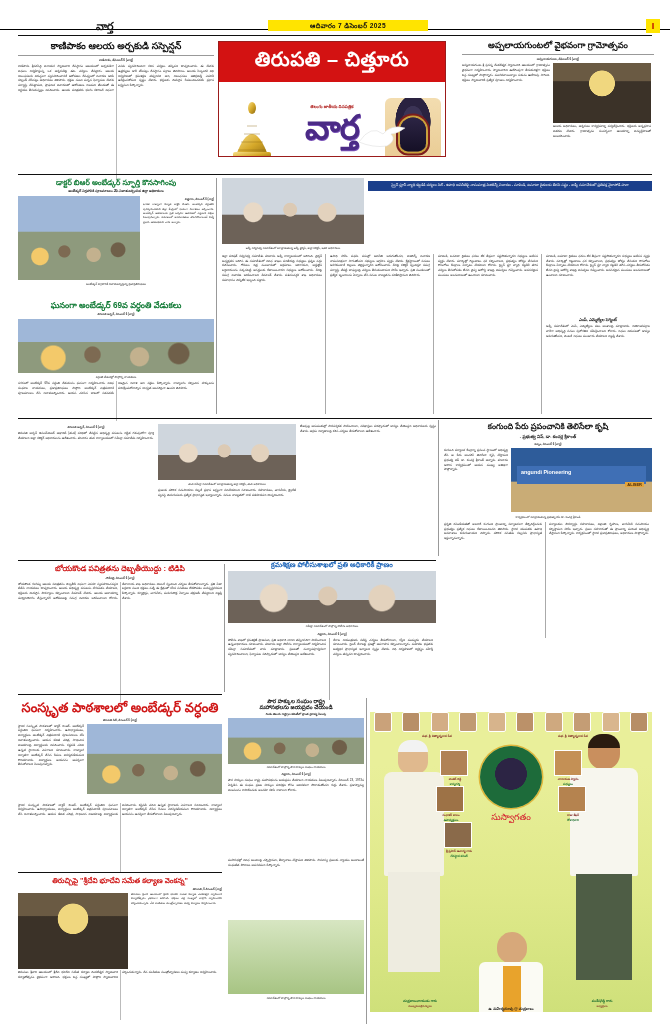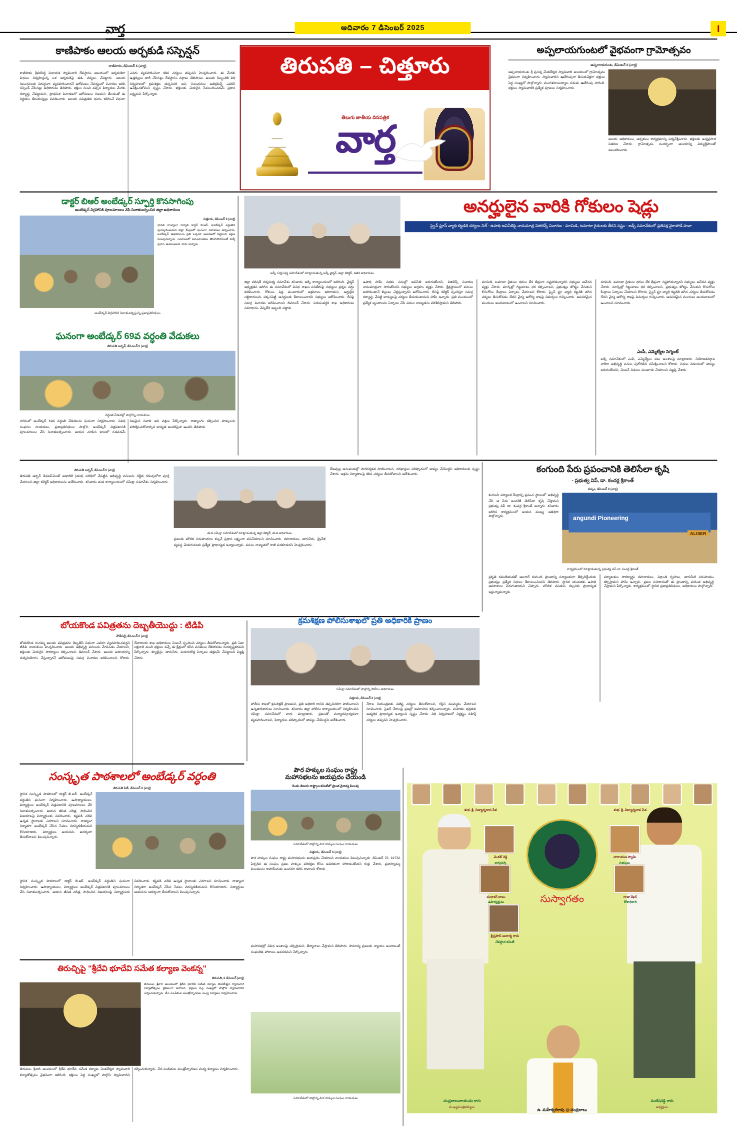--- a/index.html
+++ b/index.html
@@ -55,21 +55,21 @@
   .edition-box{
     position:absolute; left:646px; top:19px; width:14px; height:14px;
     background:#ffe400; color:#b00;
     font-size:9px; font-weight:bold; text-align:center; line-height:14px;
   }
   .rule-top{
     position:absolute; left:18px; top:35px; width:634px; height:1.4px; background:#111;
   }
   
   .masthead{
-    position:absolute; left:218px; top:41px; width:228px; height:132px;
+    position:absolute; left:218px; top:41px; width:228px; height:116px;
     border:1.2px solid #9b1b1b;
     background:#fff;
     overflow:hidden;
   }
   .mast-red{
     height:40px; background:#d31212;
     display:flex; align-items:center; justify-content:center;
     color:#fff; font-size:20px; font-weight:bold; letter-spacing:0.5px;
   }
   .mast-body{
@@ -268,21 +268,20 @@
 
   <div class="vline" style="left:216px;top:178px;height:236px;"></div>
 
   <div style="position:absolute;left:222px;top:178px;width:430px;">
     <div style="display:flex;gap:4px;">
       <div style="width:142px;">
         <div class="photo p-meeting" style="width:142px;height:66px;"></div>
         <div class="caption" style="font-size:2.8px;">జడ్పీ సర్వసభ్య సమావేశంలో మాట్లాడుతున్న జడ్పీ ఛైర్మన్, జిల్లా కలెక్టర్, ఇతర అధికారులు</div>
       </div>
       <div style="width:284px;">
-        <div class="hl hl-red" style="font-size:15.4px;padding:2px 0 1px;">అనర్హులైన వారికి గోకులం షెడ్లు</div>
         <div class="bluebar" style="margin-top:3px;">స్వైన్ ఫ్లూస్ వ్యాధి కట్టడికి చర్యలు నిల్ - ఉపాధి అవినీతిపై నామమాత్ర విజిలెన్స్ విచారణ - మామిడి, టమాటా రైతులకు తీరని నష్టం - జడ్పీ సమావేశంలో ప్రతిపక్ష వైరాపోడే హవా</div>
       </div>
     </div>
     <div style="display:flex;gap:4px;margin-top:2px;">
       <div class="body-col colrule" style="width:104px;height:160px;padding-right:3px;">జిల్లా పరిషత్ సర్వసభ్య సమావేశం శనివారం జడ్పీ కార్యాలయంలో జరిగింది. చైర్మన్ అధ్యక్షతన జరిగిన ఈ సమావేశంలో వివిధ శాఖల పనితీరుపై సభ్యులు ప్రశ్నల వర్షం కురిపించారు. గోకులం షెడ్ల మంజూరులో అక్రమాలు జరిగాయని, అర్హులైన లబ్ధిదారులను పక్కనపెట్టి అనర్హులకు కేటాయించారని సభ్యులు ఆరోపించారు. దీనిపై సమగ్ర విచారణ జరిపించాలని డిమాండ్ చేశారు. పశుసంవర్ధక శాఖ అధికారులు సమాధానం చెప్పలేక ఇబ్బంది పడ్డారు.</div>
       <div class="body-col colrule" style="width:104px;height:160px;padding-right:3px;">ఉపాధి హామీ పథకం పనుల్లో అవినీతి జరుగుతోందని, విజిలెన్స్ విచారణ నామమాత్రంగా సాగుతోందని సభ్యులు ఆగ్రహం వ్యక్తం చేశారు. క్షేత్రస్థాయిలో పనులు జరగకుండానే బిల్లులు చెల్లిస్తున్నారని ఆరోపించారు. దీనిపై కలెక్టర్ స్పందిస్తూ సమగ్ర దర్యాప్తు చేపట్టి బాధ్యులపై చర్యలు తీసుకుంటామని హామీ ఇచ్చారు. ప్రతి మండలంలో ప్రత్యేక బృందాలను ఏర్పాటు చేసి పనుల నాణ్యతను పరిశీలిస్తామని తెలిపారు.</div>
       <div class="body-col colrule" style="width:104px;height:160px;padding-right:3px;">మామిడి, టమాటా రైతులు ధరలు లేక తీవ్రంగా నష్టపోతున్నారని సభ్యులు ఆవేదన వ్యక్తం చేశారు. మార్కెట్లో గిట్టుబాటు ధర కల్పించాలని, ప్రభుత్వం జోక్యం చేసుకుని కొనుగోలు కేంద్రాలు ఏర్పాటు చేయాలని కోరారు. స్వైన్ ఫ్లూ వ్యాధి కట్టడికి తగిన చర్యలు తీసుకోవడం లేదని వైద్య ఆరోగ్య శాఖపై విమర్శలు గుప్పించారు. అవసరమైన మందులు అందుబాటులో ఉంచాలని సూచించారు.</div>
       <div style="width:104px;">
         <div class="body-col" style="height:62px;">మామిడి, టమాటా రైతులు ధరలు లేక తీవ్రంగా నష్టపోతున్నారని సభ్యులు ఆవేదన వ్యక్తం చేశారు. మార్కెట్లో గిట్టుబాటు ధర కల్పించాలని, ప్రభుత్వం జోక్యం చేసుకుని కొనుగోలు కేంద్రాలు ఏర్పాటు చేయాలని కోరారు. స్వైన్ ఫ్లూ వ్యాధి కట్టడికి తగిన చర్యలు తీసుకోవడం లేదని వైద్య ఆరోగ్య శాఖపై విమర్శలు గుప్పించారు. అవసరమైన మందులు అందుబాటులో ఉంచాలని సూచించారు.</div>
         <div class="midhead">ఎంపీ, ఎమ్మెల్యేల సెగ్మెంట్</div>
@@ -348,21 +347,21 @@
     <div class="dateline" style="font-size:2.8px;">చిత్తూరు, డిసెంబర్ 6 (వార్త)</div>
     <div style="display:flex;gap:3px;">
       <div class="body-col colrule" style="width:102px;height:62px;padding-right:3px;">పోలీసు శాఖలో క్రమశిక్షణే ప్రాణమని, ప్రతి అధికారి దానిని తప్పనిసరిగా పాటించాలని ఉన్నతాధికారులు సూచించారు. శనివారం జిల్లా పోలీసు కార్యాలయంలో నిర్వహించిన సమీక్షా సమావేశంలో వారు మాట్లాడారు. ప్రజలతో మర్యాదపూర్వకంగా వ్యవహరించాలని, ఫిర్యాదుల పరిష్కారంలో జాప్యం చేయొద్దని ఆదేశించారు.</div>
       <div class="body-col" style="width:100px;height:62px;">నేరాల నియంత్రణకు పటిష్ట చర్యలు తీసుకోవాలని, గస్తీని ముమ్మరం చేయాలని సూచించారు. సైబర్ నేరాలపై ప్రజల్లో అవగాహన కల్పించాలన్నారు. మహిళల భద్రతకు అత్యధిక ప్రాధాన్యత ఇవ్వాలని స్పష్టం చేశారు. విధి నిర్వహణలో నిర్లక్ష్యం వహిస్తే చర్యలు తప్పవని హెచ్చరించారు.</div>
     </div>
   </div>
 
   <div class="sec-divider" style="left:18px;top:694px;width:204px;"></div>
 
   <div style="position:absolute;left:18px;top:700px;width:204px;">
-    <div class="hl hl-red" style="font-size:10px;padding:1px 0 1px;font-style:italic;">సంస్కృత పాఠశాలలో అంబేడ్కర్ వర్ధంతి</div>
+    <div class="hl hl-red" style="font-size:13px;padding:1px 0 1px;">సంస్కృత పాఠశాలలో అంబేడ్కర్ వర్ధంతి</div>
     <div class="dateline" style="font-size:2.8px;">తిరుపతి సిటీ, డిసెంబర్ 6 (వార్త)</div>
     <div style="display:flex;gap:3px;">
       <div class="body-col" style="width:66px;height:78px;">స్థానిక సంస్కృత పాఠశాలలో డాక్టర్ బి.ఆర్. అంబేడ్కర్ వర్ధంతిని ఘనంగా నిర్వహించారు. ఉపాధ్యాయులు, విద్యార్థులు అంబేడ్కర్ చిత్రపటానికి పూలమాలలు వేసి నివాళులర్పించారు. ఆయన జీవిత చరిత్ర, సాధించిన విజయాలపై విద్యార్థులకు వివరించారు. కష్టపడి చదివి ఉన్నత స్థానాలకు ఎదగాలని సూచించారు. రాజ్యాంగ నిర్మాతగా అంబేడ్కర్ చేసిన సేవలు చిరస్మరణీయమని కొనియాడారు. విద్యార్థులు ఆయనను ఆదర్శంగా తీసుకోవాలని పిలుపునిచ్చారు.</div>
       <div style="width:135px;">
         <div class="photo p-crowd" style="width:135px;height:70px;"></div>
       </div>
     </div>
     <div class="body-col cols2" style="height:70px;margin-top:1px;">స్థానిక సంస్కృత పాఠశాలలో డాక్టర్ బి.ఆర్. అంబేడ్కర్ వర్ధంతిని ఘనంగా నిర్వహించారు. ఉపాధ్యాయులు, విద్యార్థులు అంబేడ్కర్ చిత్రపటానికి పూలమాలలు వేసి నివాళులర్పించారు. ఆయన జీవిత చరిత్ర, సాధించిన విజయాలపై విద్యార్థులకు వివరించారు. కష్టపడి చదివి ఉన్నత స్థానాలకు ఎదగాలని సూచించారు. రాజ్యాంగ నిర్మాతగా అంబేడ్కర్ చేసిన సేవలు చిరస్మరణీయమని కొనియాడారు. విద్యార్థులు ఆయనను ఆదర్శంగా తీసుకోవాలని పిలుపునిచ్చారు.</div>
   </div>
 

